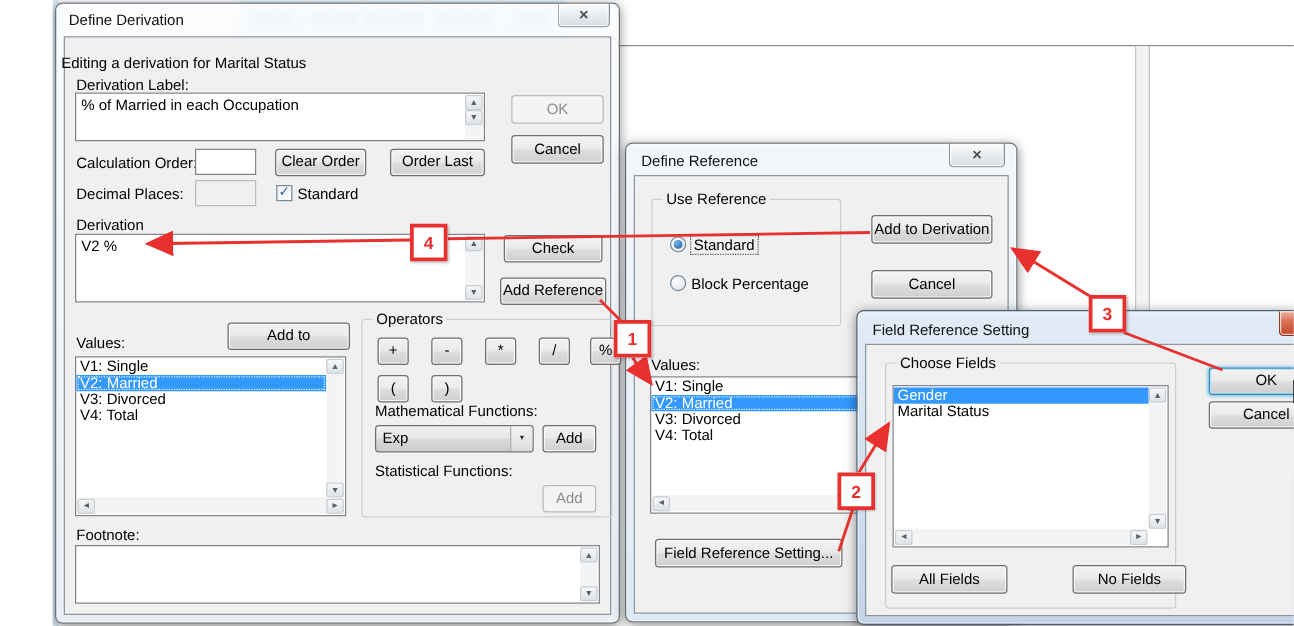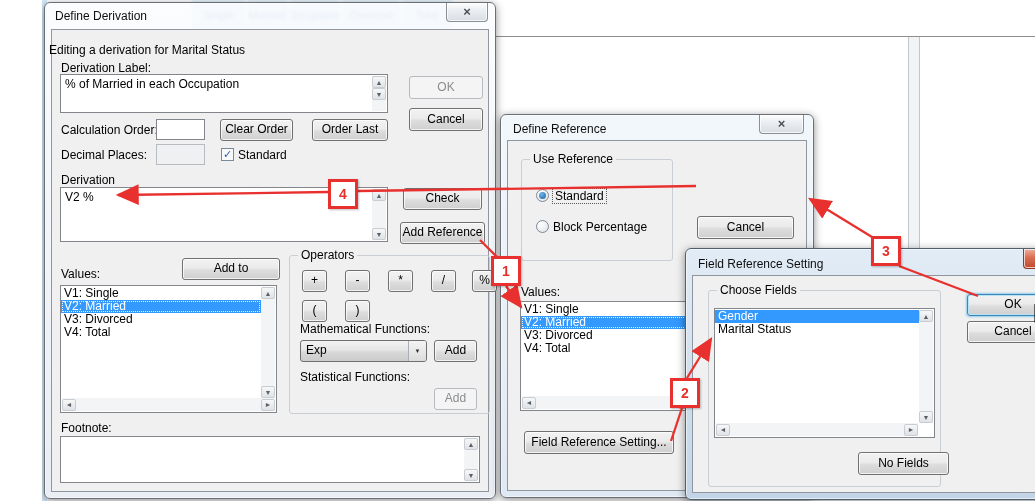--- a/index.html
+++ b/index.html
@@ -194,20 +194,21 @@
     <div class="closebtn" style="left:258px;width:43px;">×</div>
     <div class="client"></div>
 
     <div class="grp" style="left:20px;top:44px;width:150px;height:100px;">
       <span class="gcap">Use Reference</span>
       <span class="radio sel" style="left:14px;top:29px;"></span>
       <div class="lbl dotted" style="left:31px;top:29px;padding:0 2px;">Standard</div>
       <span class="radio" style="left:14px;top:60px;"></span>
       <div class="lbl" style="left:31px;top:60px;">Block Percentage</div>
     </div>
+    <div class="btn" style="left:196px;top:57px;width:95px;height:21px;line-height:20px;">Add to Derivation</div>
     <div class="btn" style="left:196px;top:101px;width:95px;height:21px;line-height:20px;">Cancel</div>
 
     <div class="lbl" style="left:20px;top:170px;">Values:</div>
     <div class="list" style="left:19px;top:186px;width:172px;height:108px;">
       <div style="position:absolute;left:0;top:1px;right:0;">
         <div class="item">V1: Single</div>
         <div class="item sel focus">V2: Married</div>
         <div class="item">V3: Divorced</div>
         <div class="item">V4: Total</div>
       </div>
@@ -234,20 +235,21 @@
       </div>
       <div class="vsb" style="bottom:14px;">
         <span class="sbarrow">▲</span>
         <span class="sbarrow">▼</span>
       </div>
       <div class="hsb" style="right:16px;">
         <span class="sbarrow">◄</span>
         <span class="sbarrow">►</span>
       </div>
     </div>
+    <div class="btn" style="left:27px;top:203px;width:91px;height:21px;line-height:20px;">All Fields</div>
     <div class="btn" style="left:172px;top:203px;width:89px;height:21px;line-height:20px;">No Fields</div>
     <div class="btn focus" style="left:281px;top:45px;width:90px;height:20px;line-height:19px;">OK</div>
     <div class="btn" style="left:281px;top:72px;width:90px;height:20px;line-height:19px;">Cancel</div>
   </div>
 
   <svg id="ann-svg" viewBox="0 0 1035 501">
     <defs>
       <marker id="ah" markerWidth="11" markerHeight="9" refX="9" refY="4.5" orient="auto">
         <path d="M0,0 L10,4.5 L0,9 Z" fill="#e8312e"></path>
       </marker>

